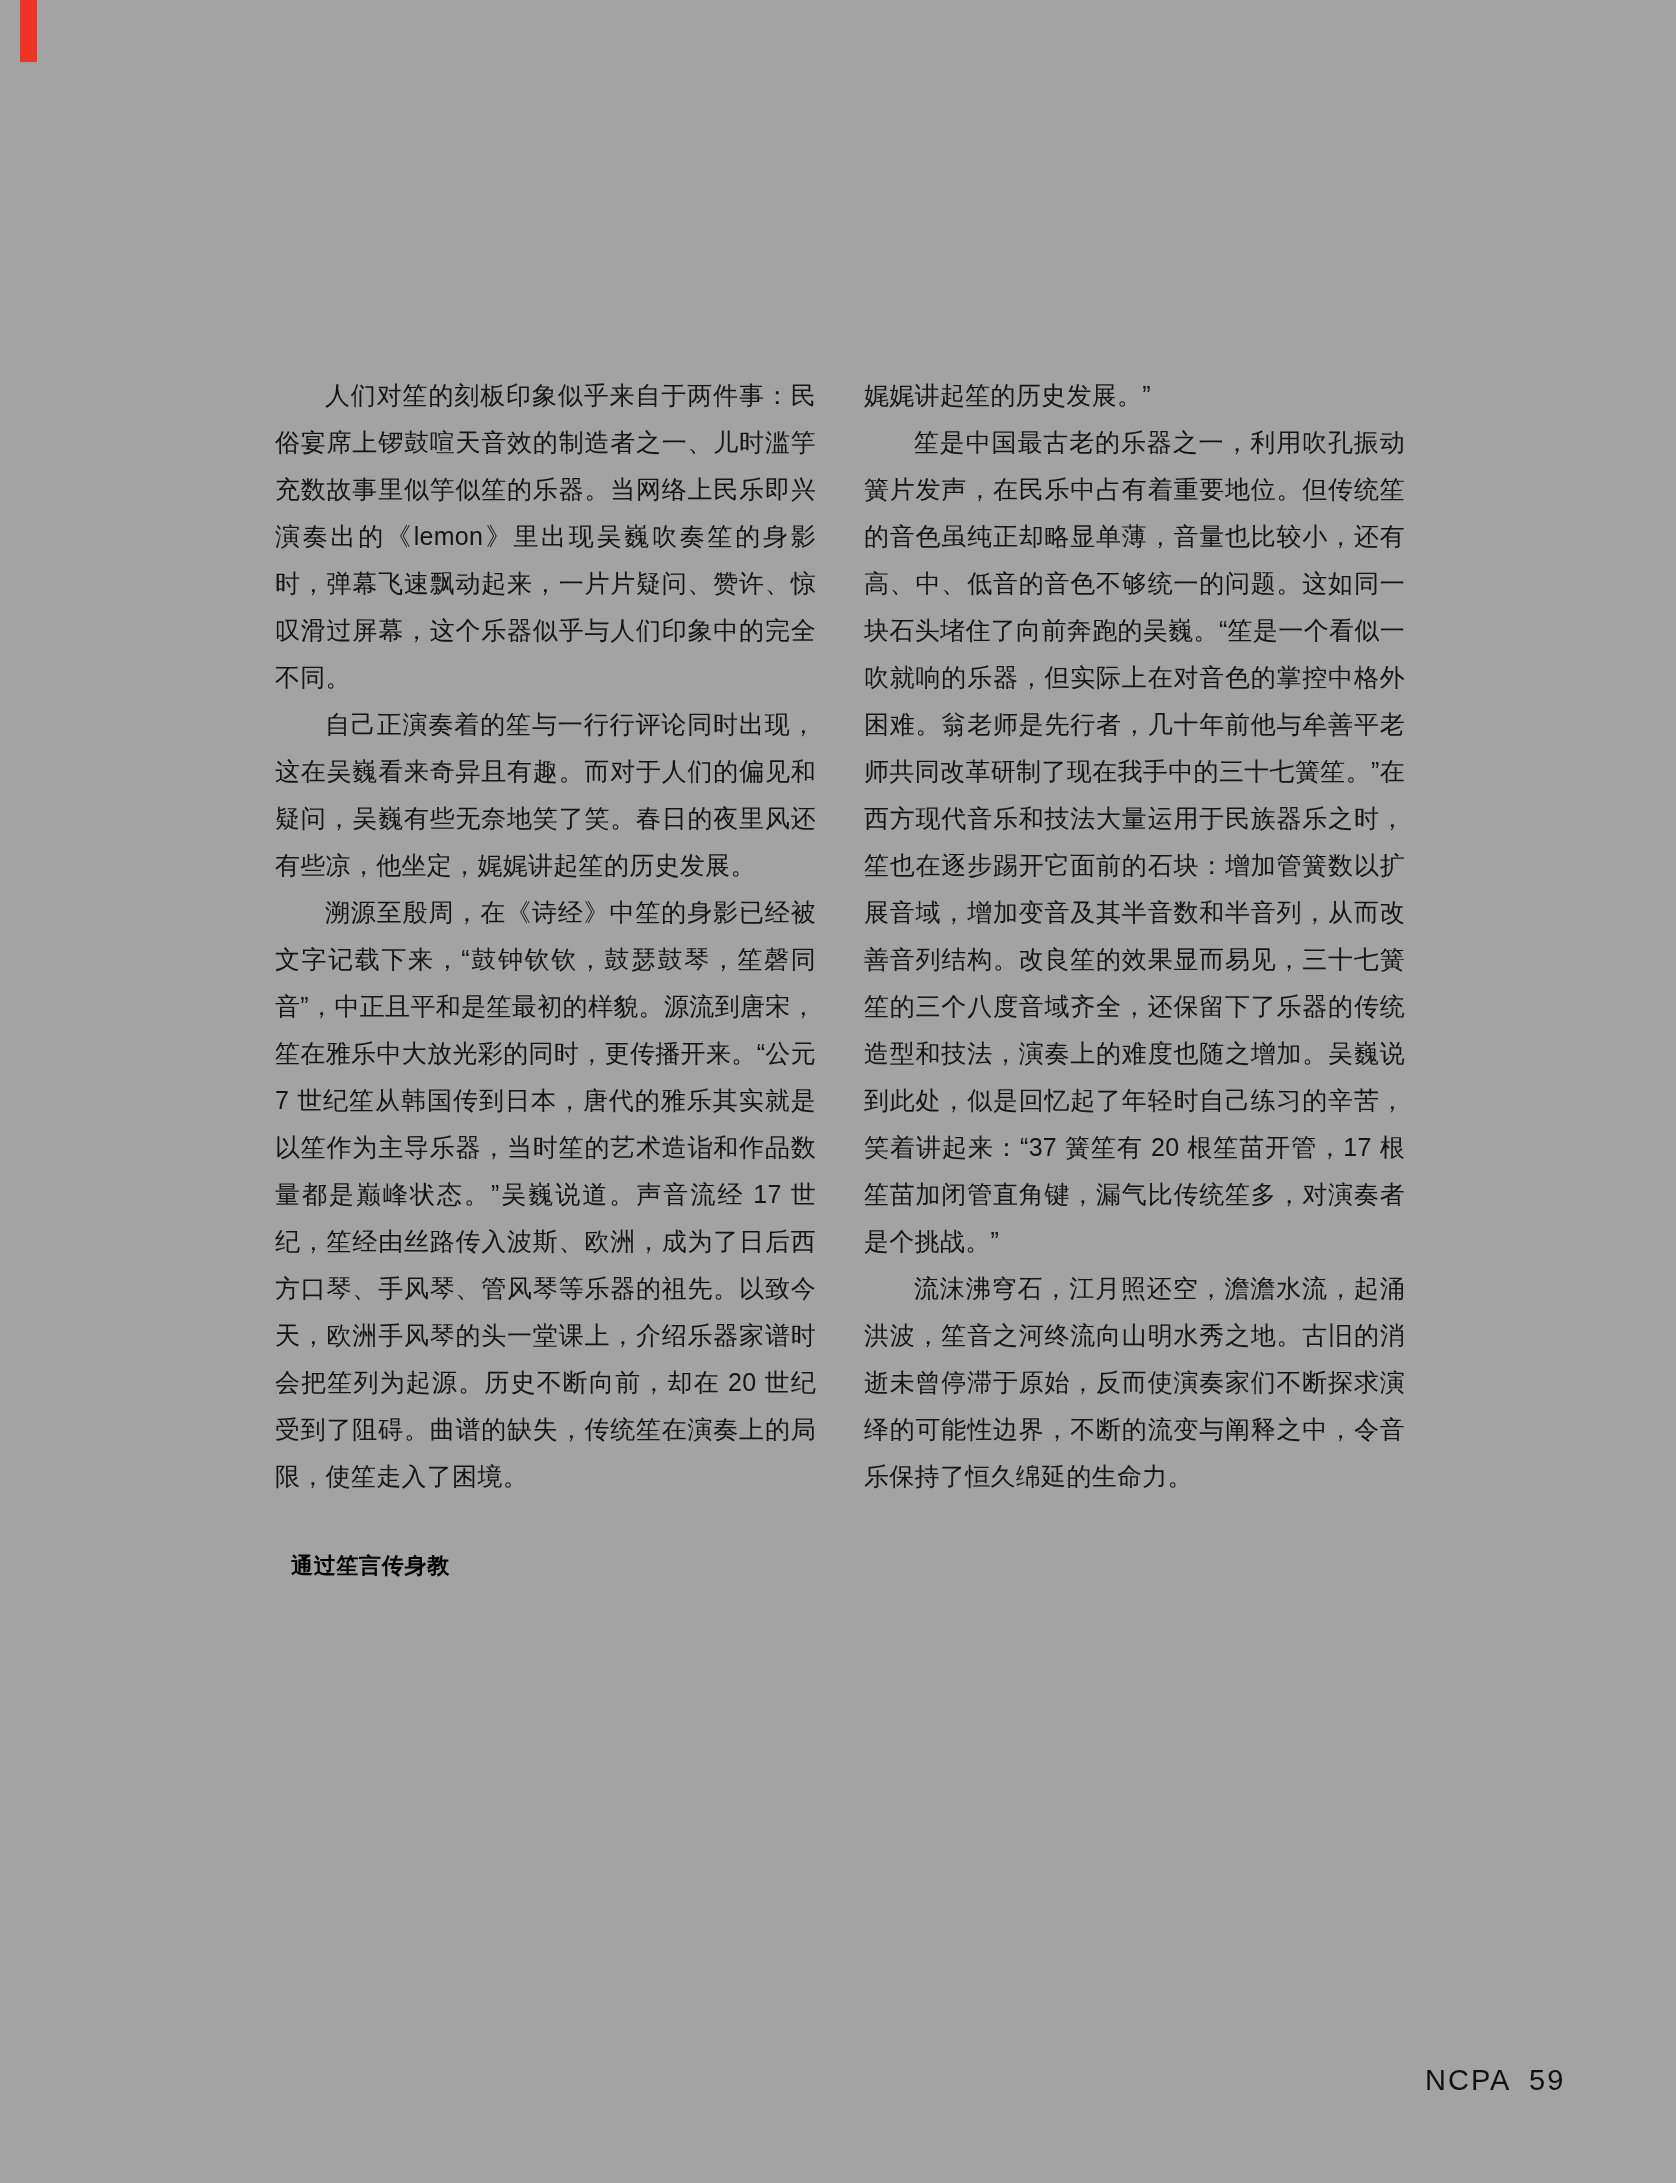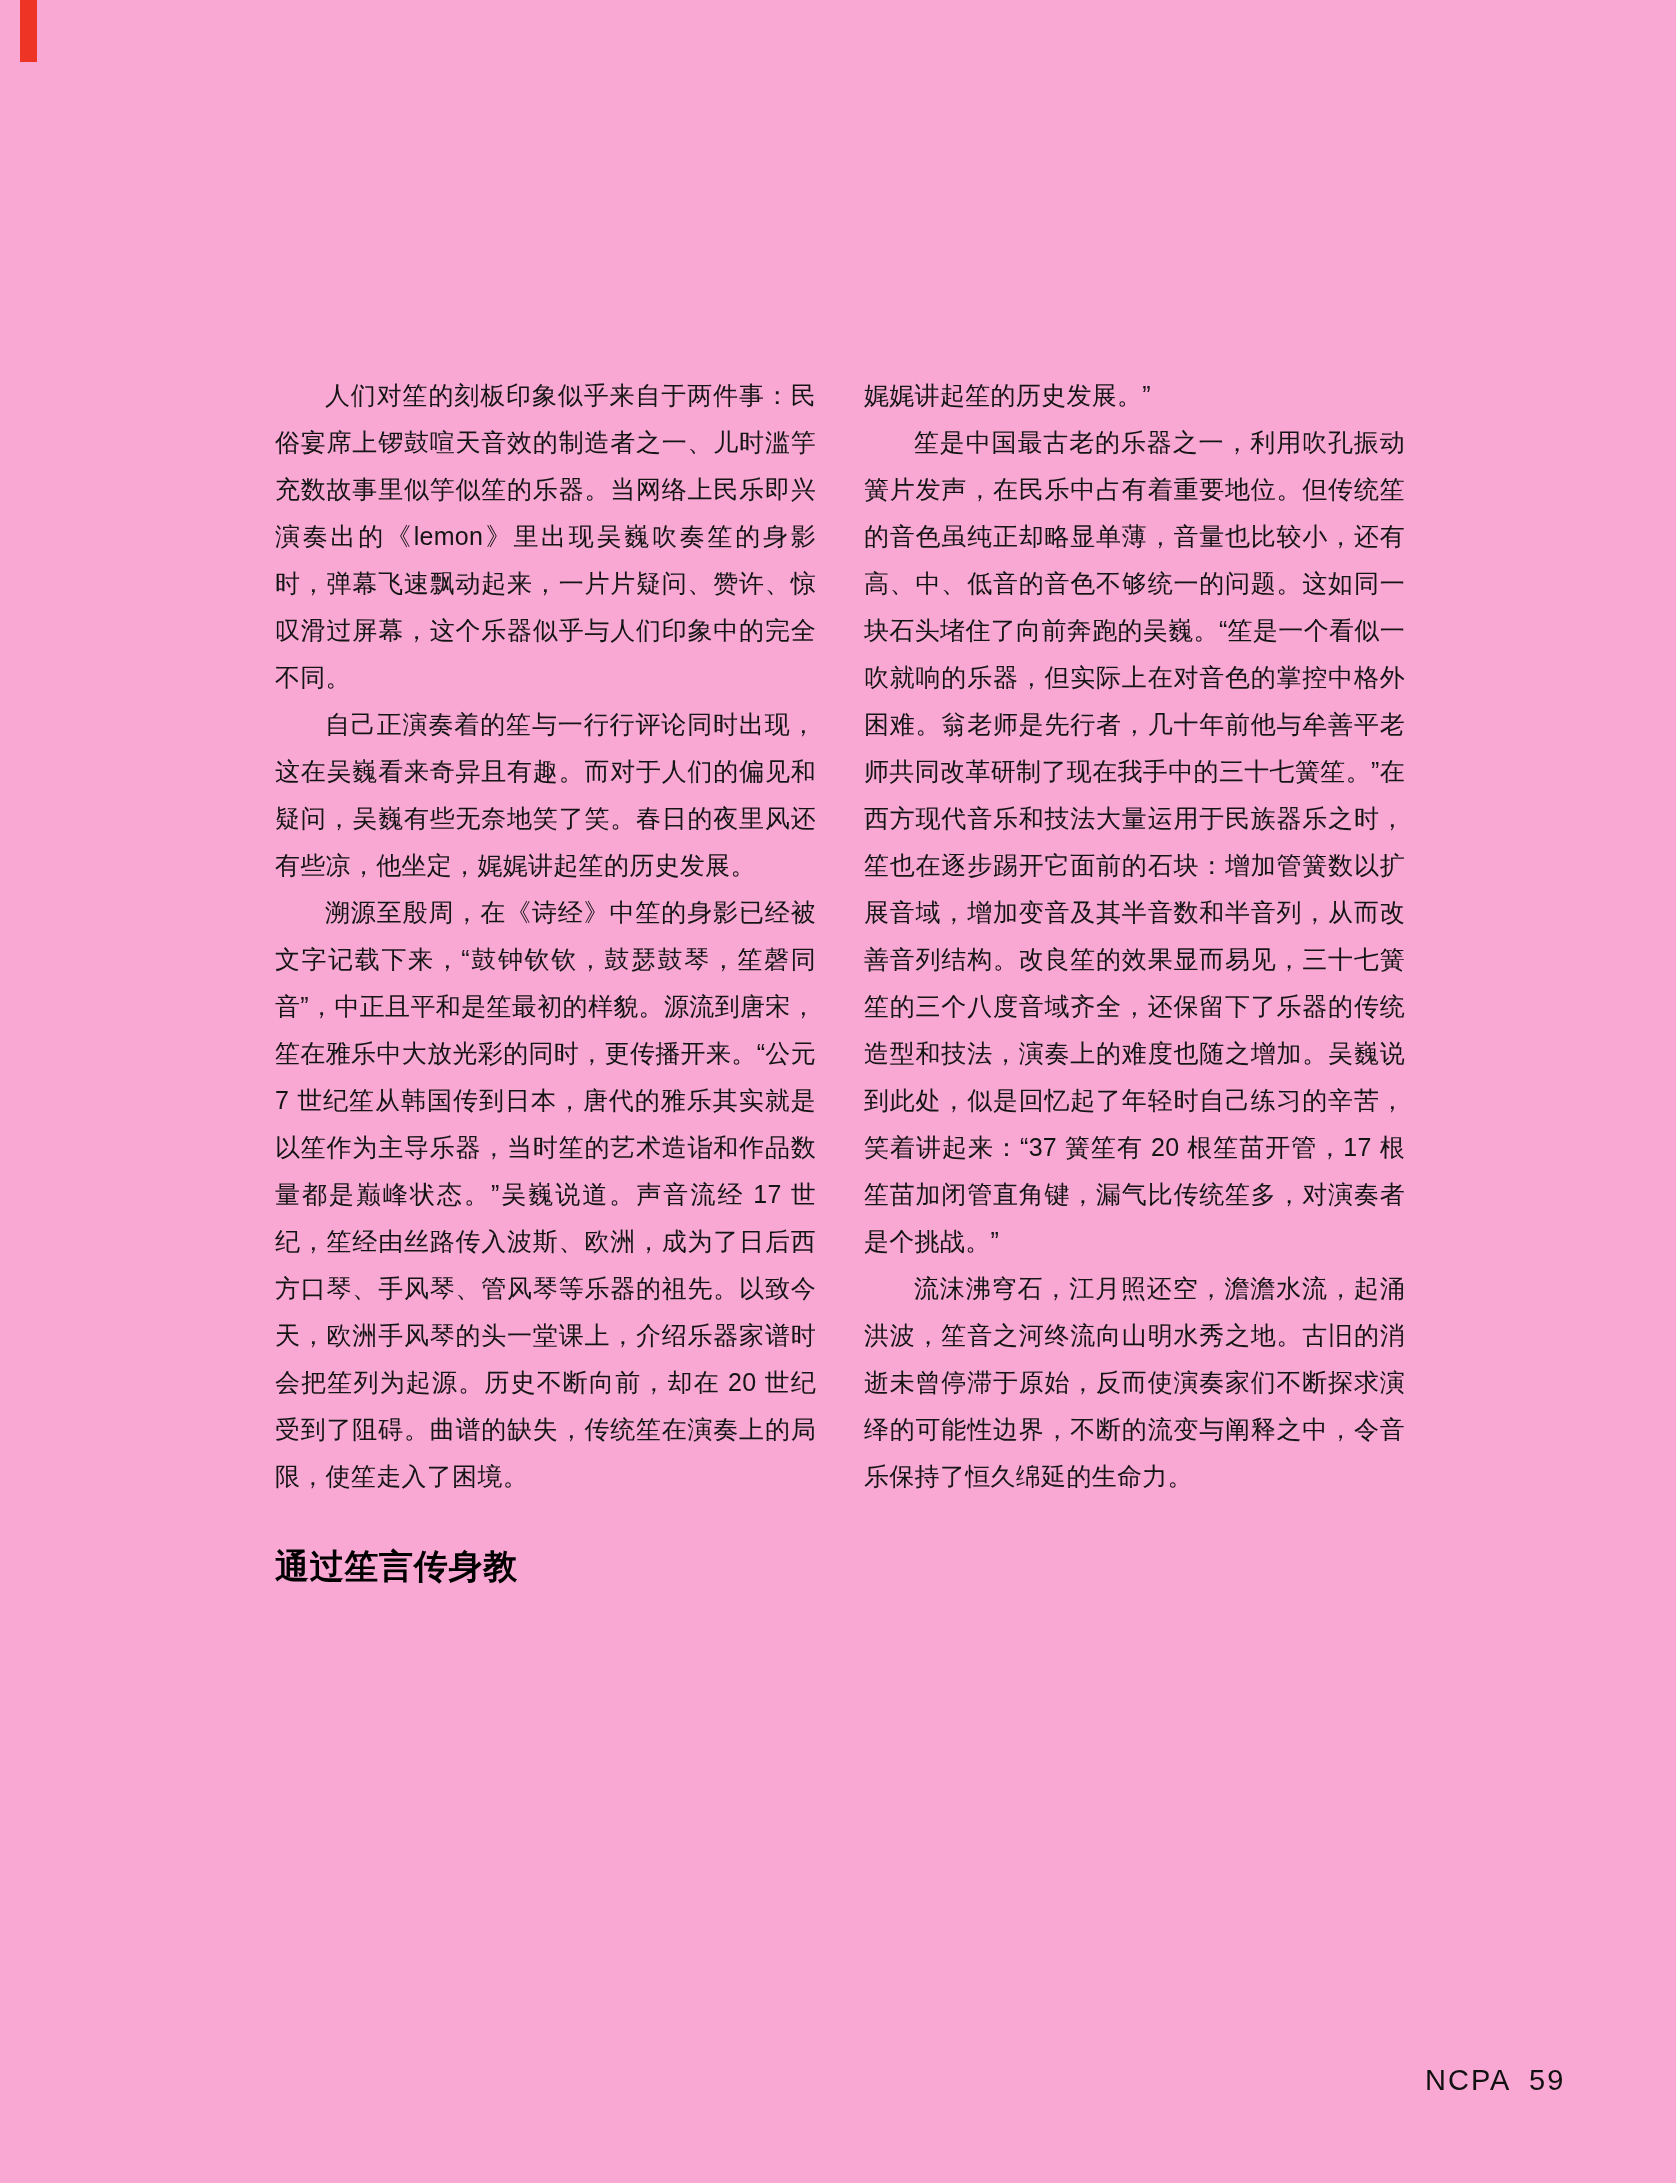--- a/index.html
+++ b/index.html
@@ -10,21 +10,21 @@
     position: relative;
     font-family: "Liberation Sans", "DejaVu Sans", sans-serif;
     color: #111111;
     overflow: hidden;
   }
   .page {
     position: absolute;
     left: 0; top: 0;
     width: 1676px;
     height: 2183px;
-    background: #f9a8d4;
+    background: #a3a3a3;
   }
   .corner-mark {
     position: absolute;
     left: 20px;
     top: 0;
     width: 17px;
     height: 62px;
   }
   .columns {
     position: absolute;
@@ -43,22 +43,22 @@
     font-size: 25px;
     line-height: 47px;
     text-align: justify;
     text-indent: 2em;
     font-weight: 400;
     color: #141414;
     letter-spacing: 0.3px;
   }
   .col p.no-indent { text-indent: 0; }
   h2.section-heading {
-    margin: 0;
-    font-size: 34px;
+    margin: 16px;
+    font-size: 22px;
     line-height: 30px;
     font-weight: 700;
     color: #000000;
     letter-spacing: 0.7px;
   }
   .left-col h2.section-heading  { margin-top: 51px; margin-bottom: 52px; }
   .right-col h2.section-heading { margin-top: 46px; margin-bottom: 67px; }
   .page-footer {
     position: absolute;
     left: 1425px;

